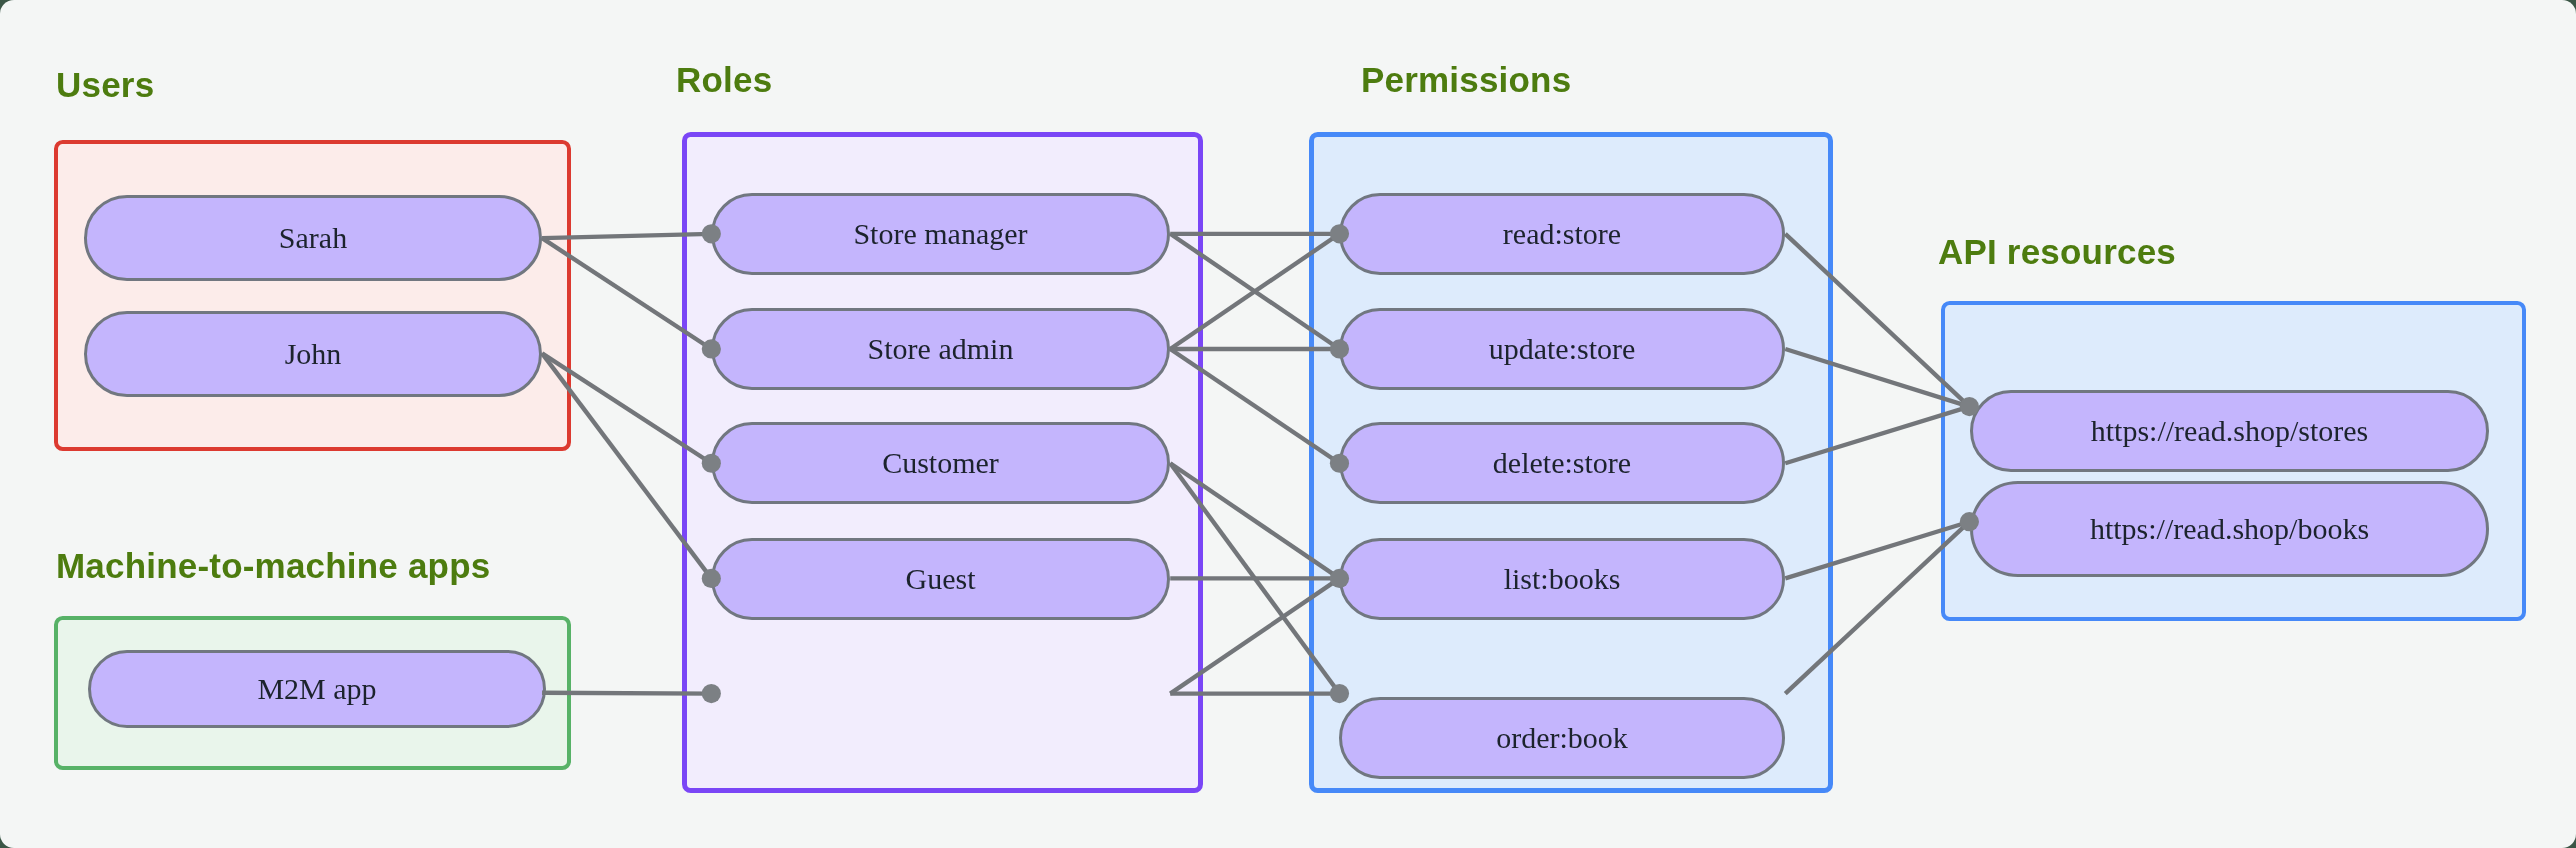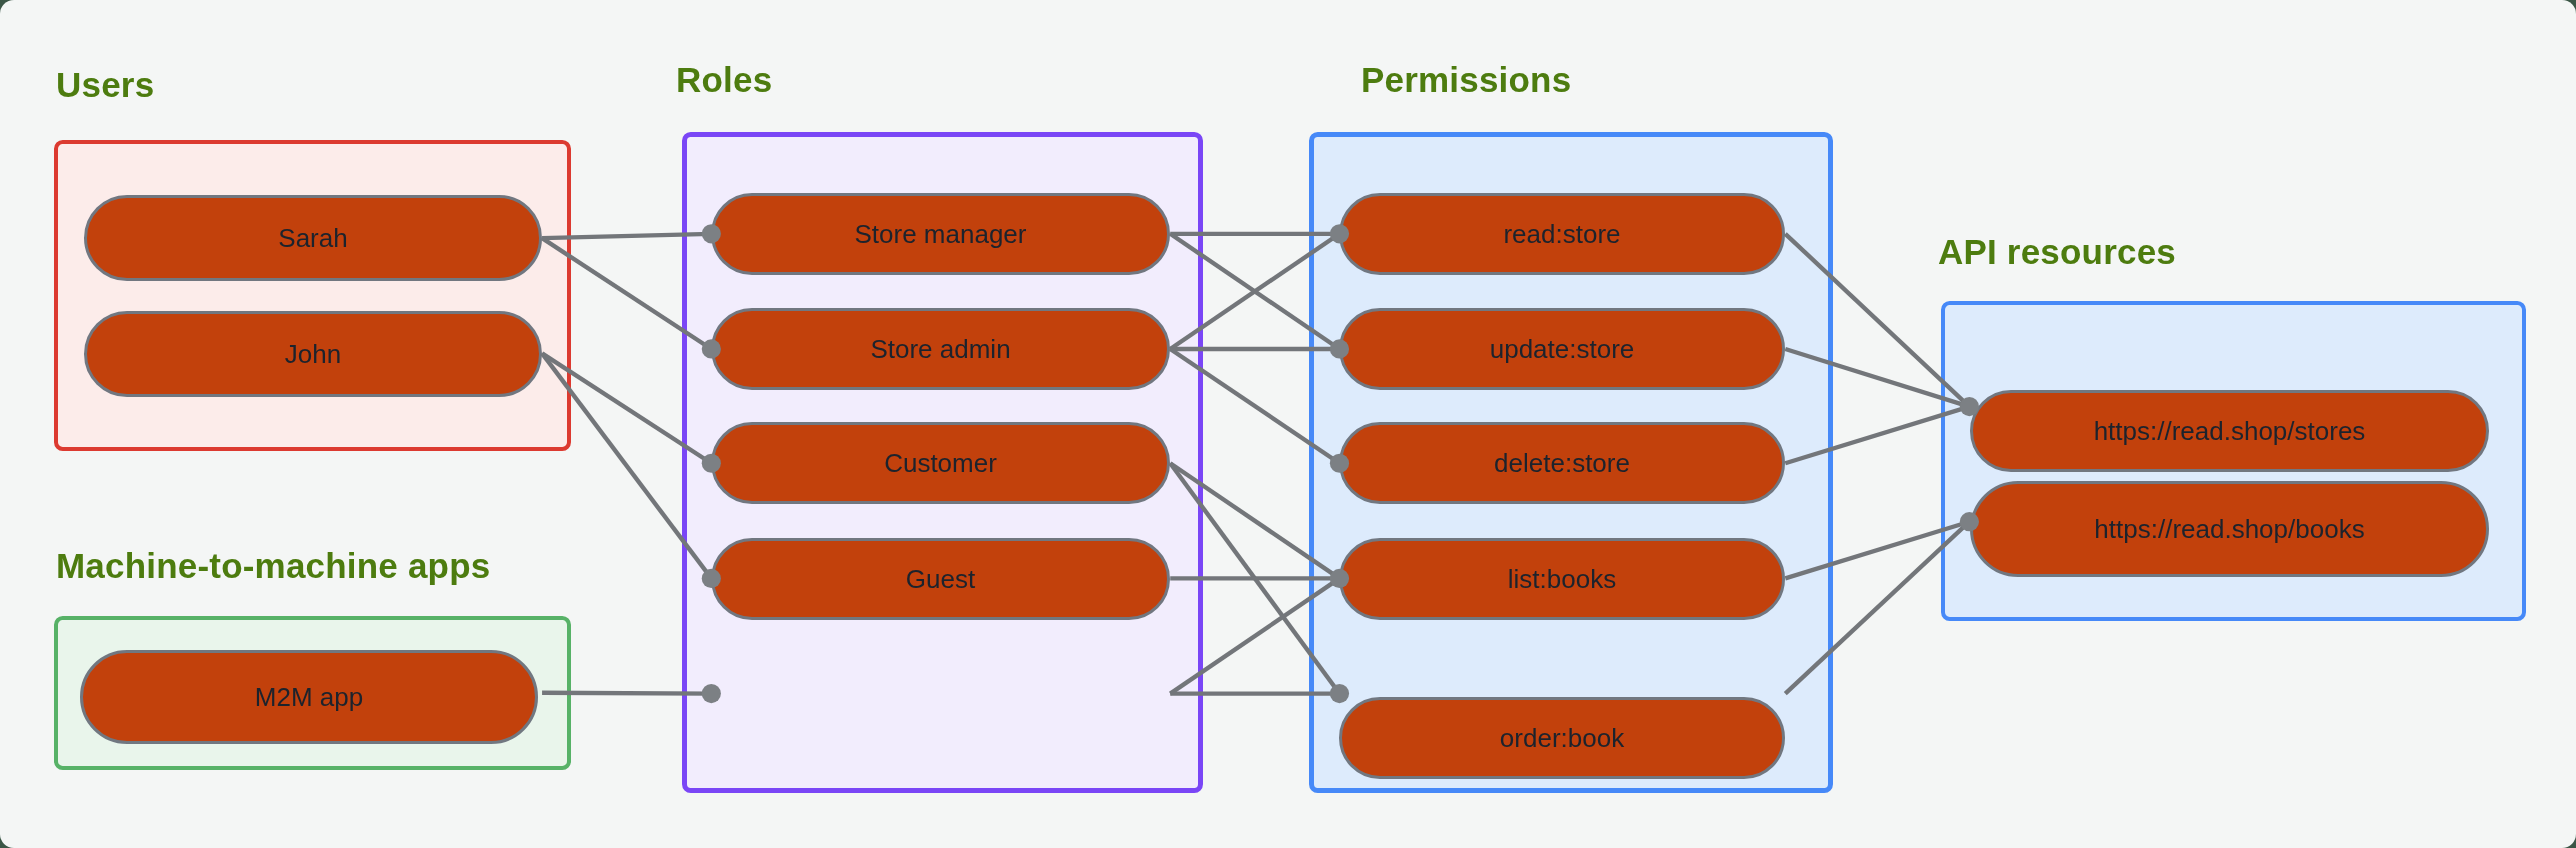--- a/index.html
+++ b/index.html
@@ -45,31 +45,32 @@
 
   .users-label       { left: 56px;   top: 65px;  }
   .m2m-label         { left: 56px;   top: 546px; }
   .roles-label       { left: 676px;  top: 60px;  }
   .permissions-label { left: 1361px; top: 60px;  }
   .api-label         { left: 1938px; top: 232px; }
 
   .pill {
     position: absolute;
     box-sizing: border-box;
-    background: #c2410c;
+    background: #c4b5fd;
     border: 3.1px solid #717780;
     border-radius: 872px;
     display: flex;
     align-items: center;
     justify-content: center;
-    font-size: 26px;
+    font-size: 30px;
     font-weight: 400;
     color: #1c232d;
     white-space: nowrap;
     z-index: 2;
+    font-family: Liberation Serif, serif;
   }
 </style>
 </head>
 <body>
 
 <div class="stage">
 
   <div class="group-label users-label">Users</div>
   <div class="group-label m2m-label">Machine-to-machine apps</div>
   <div class="group-label roles-label">Roles</div>
@@ -77,21 +78,21 @@
   <div class="group-label api-label">API resources</div>
 
   <div class="group-box users-box"></div>
   <div class="group-box m2m-box"></div>
   <div class="group-box roles-box"></div>
   <div class="group-box permissions-box"></div>
   <div class="group-box api-box"></div>
 
   <div class="pill" style="left: 84px; top: 195px; width: 458px; height: 86px;">Sarah</div>
   <div class="pill" style="left: 84px; top: 311px; width: 458px; height: 86px;">John</div>
-  <div class="pill" style="left: 80px; top: 650px; width: 458px; height: 94px;">M2M app</div>
+  <div class="pill" style="left: 88px; top: 650px; width: 458px; height: 78px;">M2M app</div>
 
   <div class="pill" style="left: 711px; top: 193px; width: 459px; height: 82px;">Store manager</div>
   <div class="pill" style="left: 711px; top: 308px; width: 459px; height: 82px;">Store admin</div>
   <div class="pill" style="left: 711px; top: 422px; width: 459px; height: 82px;">Customer</div>
   <div class="pill" style="left: 711px; top: 538px; width: 459px; height: 82px;">Guest</div>
 
   <div class="pill" style="left: 1339px; top: 193px; width: 446px; height: 82px;">read:store</div>
   <div class="pill" style="left: 1339px; top: 308px; width: 446px; height: 82px;">update:store</div>
   <div class="pill" style="left: 1339px; top: 422px; width: 446px; height: 82px;">delete:store</div>
   <div class="pill" style="left: 1339px; top: 538px; width: 446px; height: 82px;">list:books</div>

